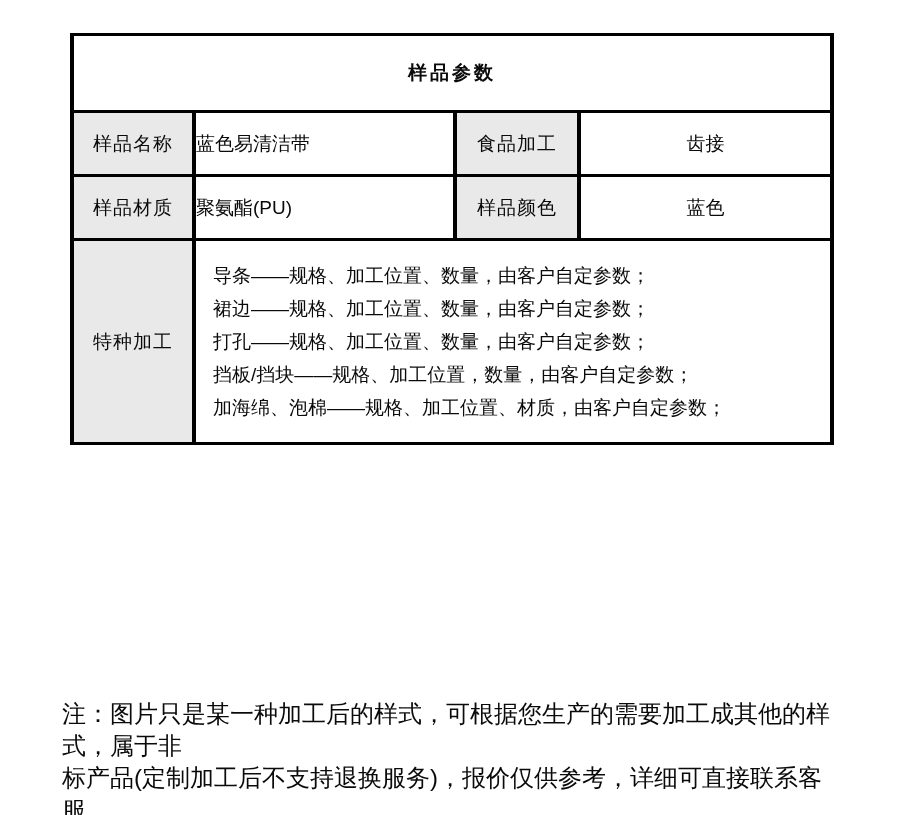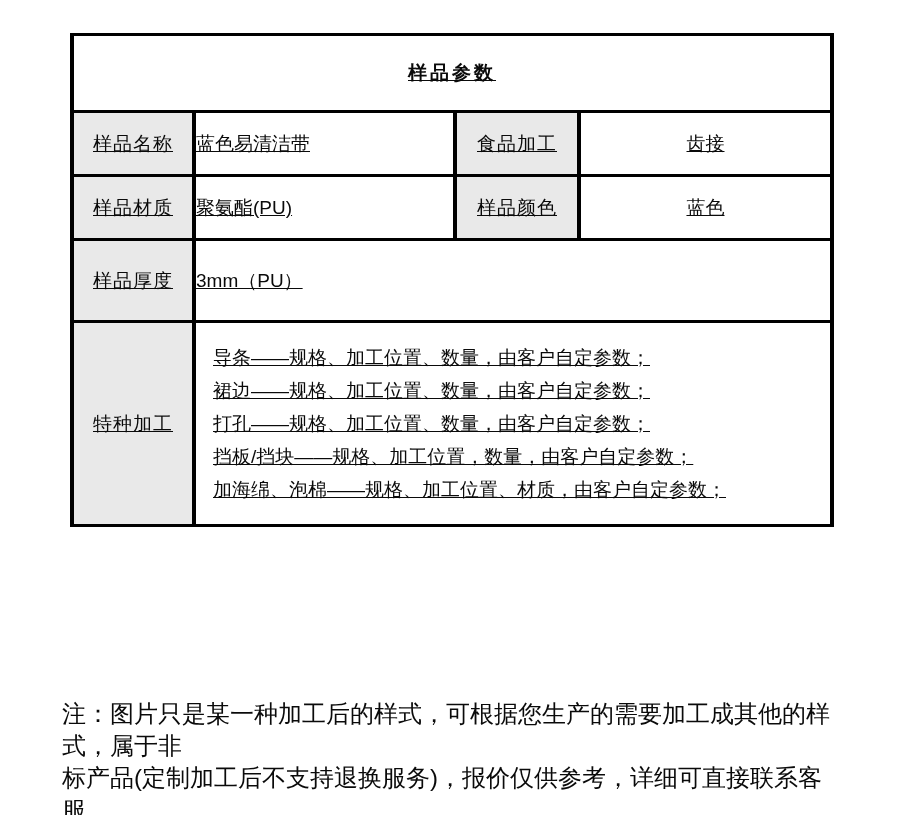--- a/index.html
+++ b/index.html
@@ -16,21 +16,20 @@
     color: #0a0a0a;
     overflow: hidden;
   }
   table.spec {
     position: absolute;
     left: 70px;
     top: 33px;
     width: 760px;
     border-collapse: collapse;
     table-layout: fixed;
-    text-decoration: underline;
   }
   table.spec td {
     border: 3px solid #000000;
     border-left-width: 4px;
     border-right-width: 4px;
     font-size: 19px;
     padding: 0;
     vertical-align: middle;
     color: #0a0a0a;
   }
@@ -107,24 +106,20 @@
       <td class="val-center">齿接</td>
     </tr>
 
     <tr class="r-short">
       <td class="lbl">样品材质</td>
       <td class="val-left">聚氨酯(PU)</td>
       <td class="lbl">样品颜色</td>
       <td class="val-center">蓝色</td>
     </tr>
 
-    <tr class="r-mid">
-      <td class="lbl">样品厚度</td>
-      <td class="val-left" colspan="3">3mm（PU）</td>
-    </tr>
 
 
     <tr class="r-tall">
       <td class="lbl">特种加工</td>
       <td class="val-left multi-lines" colspan="3">
         <div>导条——规格、加工位置、数量，由客户自定参数；</div>
         <div>裙边——规格、加工位置、数量，由客户自定参数；</div>
         <div>打孔——规格、加工位置、数量，由客户自定参数；</div>
         <div>挡板/挡块——规格、加工位置，数量，由客户自定参数；</div>
         <div>加海绵、泡棉——规格、加工位置、材质，由客户自定参数；</div>

